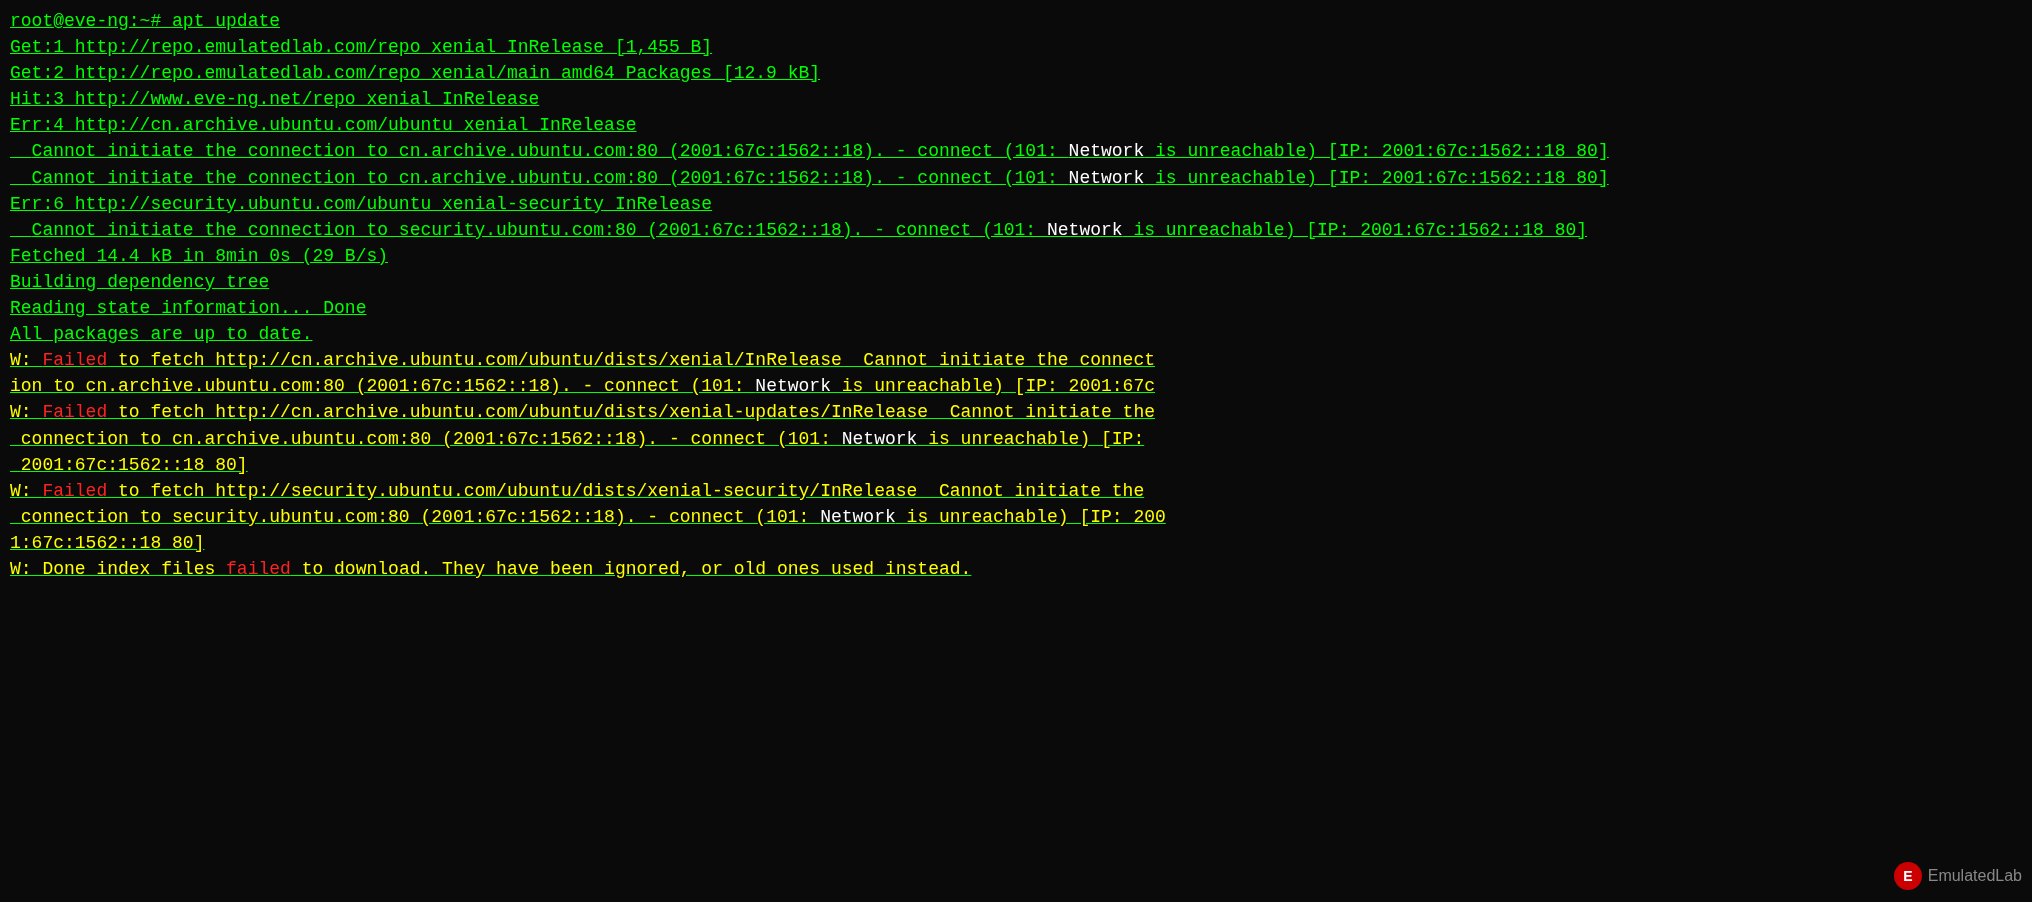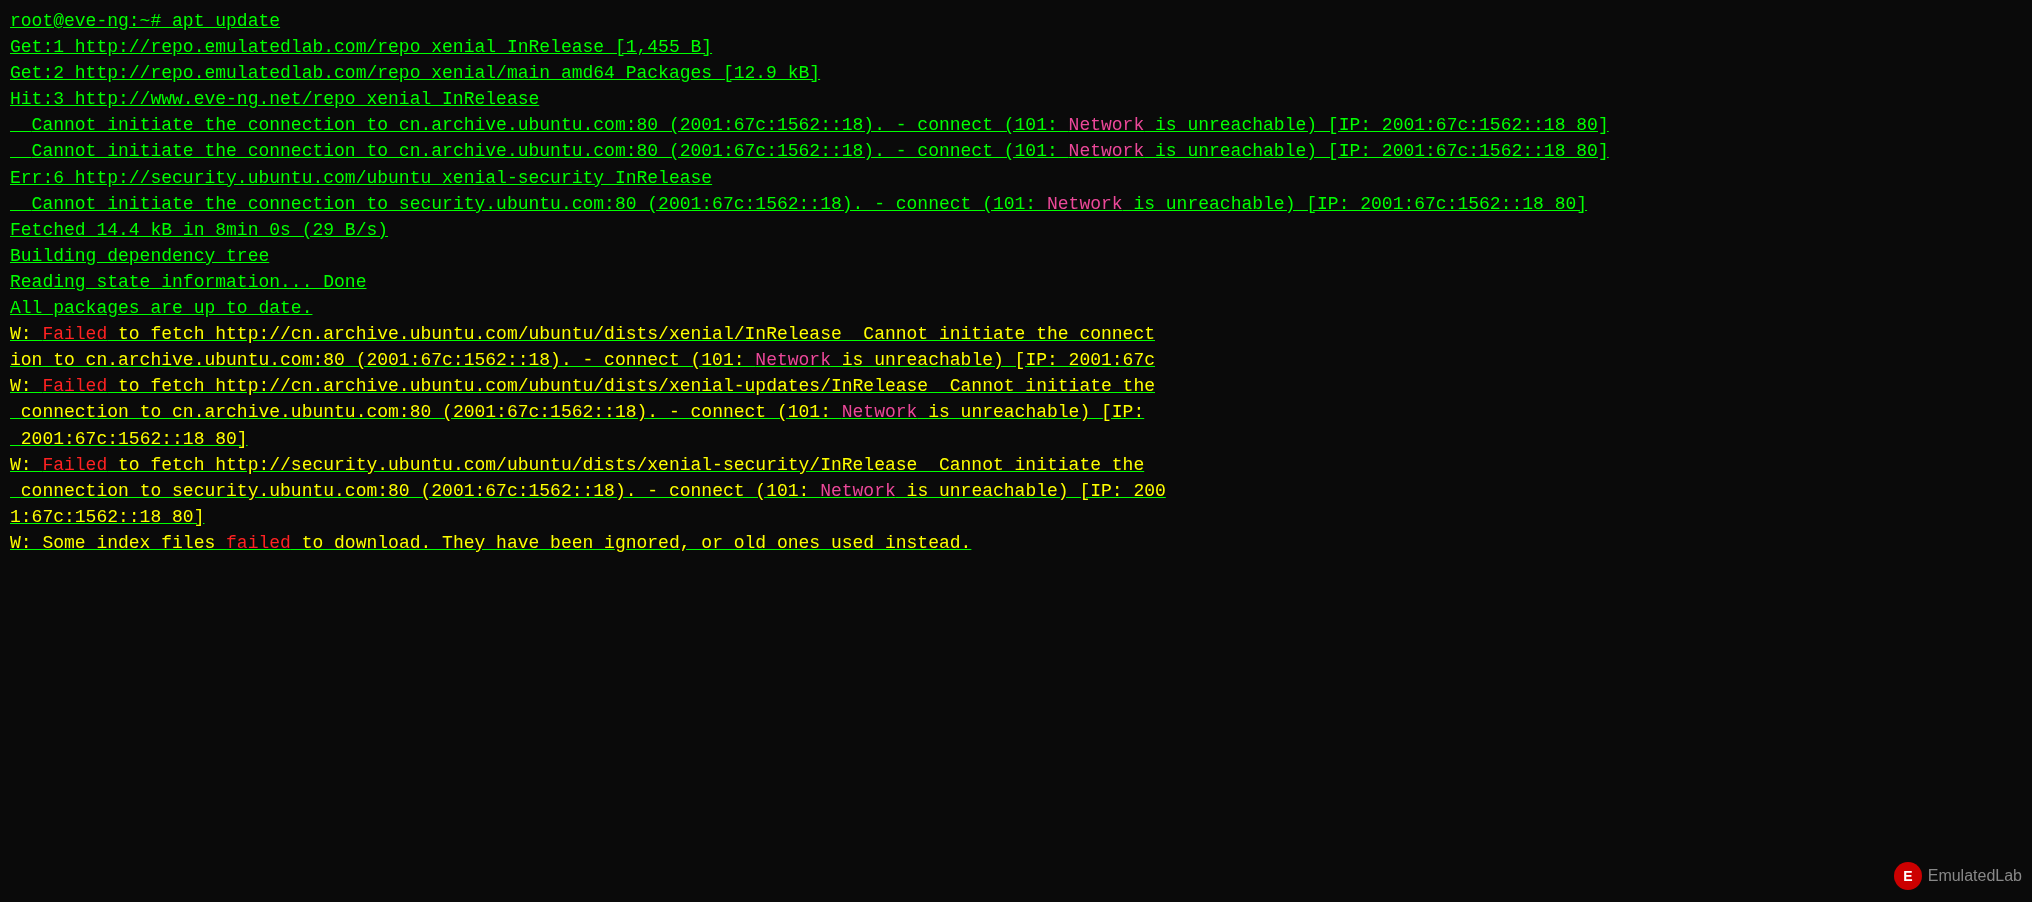--- a/index.html
+++ b/index.html
@@ -28,21 +28,21 @@
     }
 
     .line {
       white-space: pre-wrap;
       word-break: break-all;
     }
 
     .green { color: #00ff00; }
     .yellow { color: #ffff00; }
     .red { color: #ff2222; margin-top: 14px; }
-    .magenta { color: #ec4899; }
+    .magenta { color: #ffffff; }
 
     .watermark {
       position: absolute;
       bottom: 10px;
       right: 10px;
       display: flex;
       align-items: center;
       gap: 4px;
     }
 
@@ -59,37 +59,38 @@
   </style>
 </head>
 <body>
 
 <div class="terminal">
   <div id="terminal-output">
       <div class="line"><span class="green">root@eve-ng:~# apt update</span></div>
       <div class="line"><span class="green">Get:1 http://repo.emulatedlab.com/repo xenial InRelease [1,455 B]</span></div>
       <div class="line"><span class="green">Get:2 http://repo.emulatedlab.com/repo xenial/main amd64 Packages [12.9 kB]</span></div>
       <div class="line"><span class="green">Hit:3 http://www.eve-ng.net/repo xenial InRelease</span></div>
+      <div class="line"><span class="green">Err:4 http://cn.archive.ubuntu.com/ubuntu xenial InRelease</span></div>
       <div class="line"><span class="green">  Cannot initiate the connection to cn.archive.ubuntu.com:80 (2001:67c:1562::18). - connect (101: </span><span class="magenta">Network</span><span class="green"> is unreachable) [IP: 2001:67c:1562::18 80]</span></div>
       <div class="line"><span class="green">  Cannot initiate the connection to cn.archive.ubuntu.com:80 (2001:67c:1562::18). - connect (101: </span><span class="magenta">Network</span><span class="green"> is unreachable) [IP: 2001:67c:1562::18 80]</span></div>
       <div class="line"><span class="green">Err:6 http://security.ubuntu.com/ubuntu xenial-security InRelease</span></div>
       <div class="line"><span class="green">  Cannot initiate the connection to security.ubuntu.com:80 (2001:67c:1562::18). - connect (101: </span><span class="magenta">Network</span><span class="green"> is unreachable) [IP: 2001:67c:1562::18 80]</span></div>
       <div class="line"><span class="green">Fetched 14.4 kB in 8min 0s (29 B/s)</span></div>
       <div class="line"><span class="green">Building dependency tree</span></div>
       <div class="line"><span class="green">Reading state information... Done</span></div>
       <div class="line"><span class="green">All packages are up to date.</span></div>
       <div class="line"><span class="yellow">W: </span><span class="red">Failed</span><span class="yellow"> to fetch http://cn.archive.ubuntu.com/ubuntu/dists/xenial/InRelease  Cannot initiate the connect</span></div>
       <div class="line"><span class="yellow">ion to cn.archive.ubuntu.com:80 (2001:67c:1562::18). - connect (101: </span><span class="magenta">Network</span><span class="yellow"> is unreachable) [IP: 2001:67c</span></div>
       <div class="line"><span class="yellow">W: </span><span class="red">Failed</span><span class="yellow"> to fetch http://cn.archive.ubuntu.com/ubuntu/dists/xenial-updates/InRelease  Cannot initiate the</span></div>
       <div class="line"><span class="yellow"> connection to cn.archive.ubuntu.com:80 (2001:67c:1562::18). - connect (101: </span><span class="magenta">Network</span><span class="yellow"> is unreachable) [IP:</span></div>
       <div class="line"><span class="yellow"> 2001:67c:1562::18 80]</span></div>
       <div class="line"><span class="yellow">W: </span><span class="red">Failed</span><span class="yellow"> to fetch http://security.ubuntu.com/ubuntu/dists/xenial-security/InRelease  Cannot initiate the</span></div>
       <div class="line"><span class="yellow"> connection to security.ubuntu.com:80 (2001:67c:1562::18). - connect (101: </span><span class="magenta">Network</span><span class="yellow"> is unreachable) [IP: 200</span></div>
       <div class="line"><span class="yellow">1:67c:1562::18 80]</span></div>
-      <div class="line"><span class="yellow">W: Some index files </span><span class="red">failed</span><span class="yellow"> to download. They have been ignored, or old ones used instead.</span></div>
+      <div class="line"><span class="yellow">W: Done index files </span><span class="red">failed</span><span class="yellow"> to download. They have been ignored, or old ones used instead.</span></div>
     </div>
 </div>
 
 <div class="watermark">
   <svg class="watermark-logo" viewBox="0 0 32 32" xmlns="http://www.w3.org/2000/svg">
     <circle cx="16" cy="16" r="14" fill="#cc0000"></circle>
     <text x="16" y="21" text-anchor="middle" font-size="14" font-weight="bold" fill="white" font-family="Arial">E</text>
   </svg>
   <span class="watermark-text">EmulatedLab</span>
 </div>

